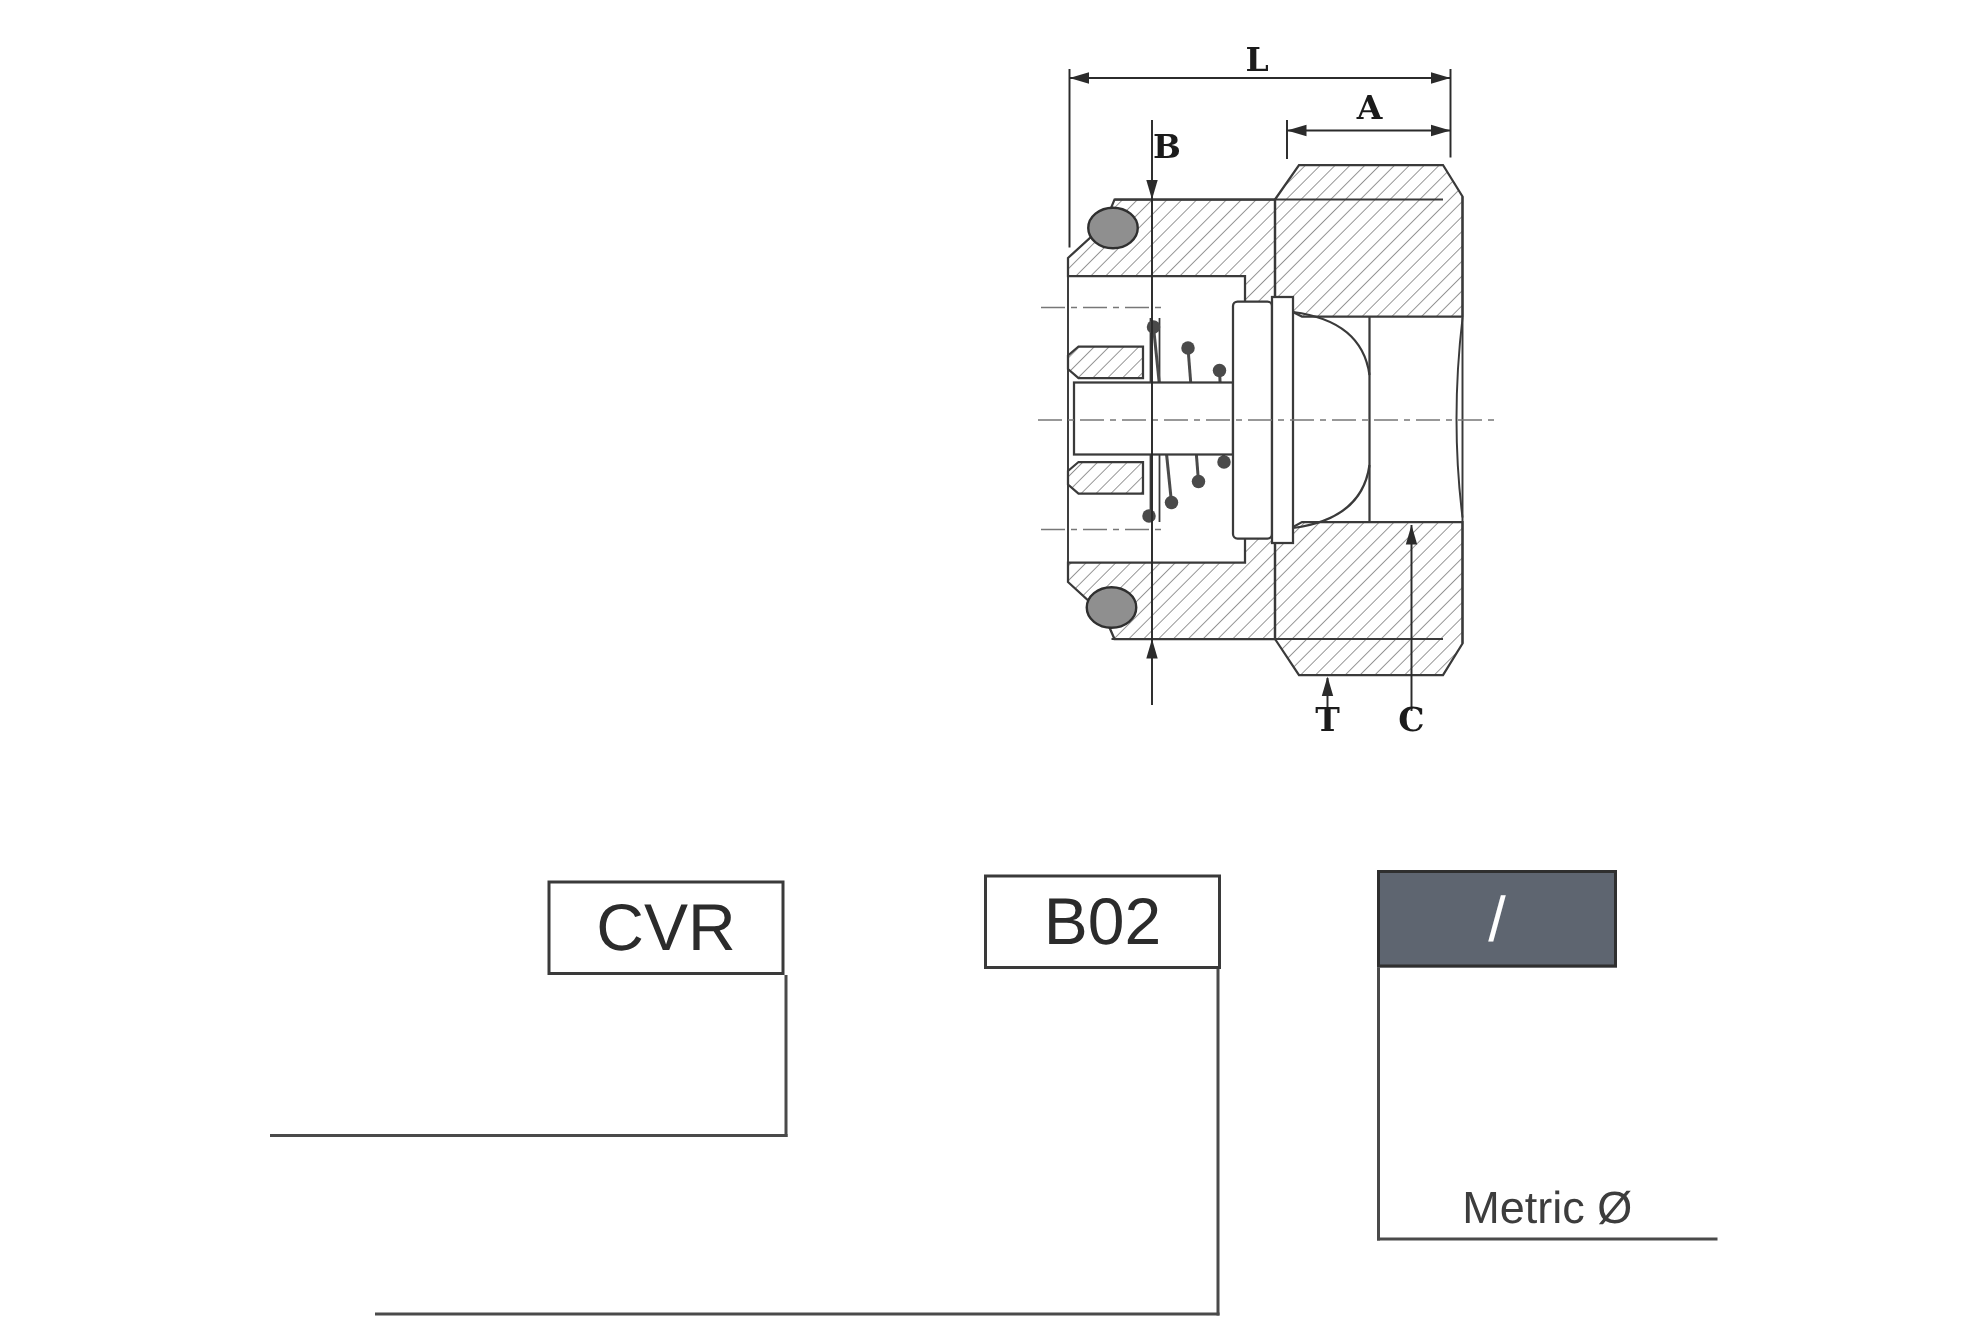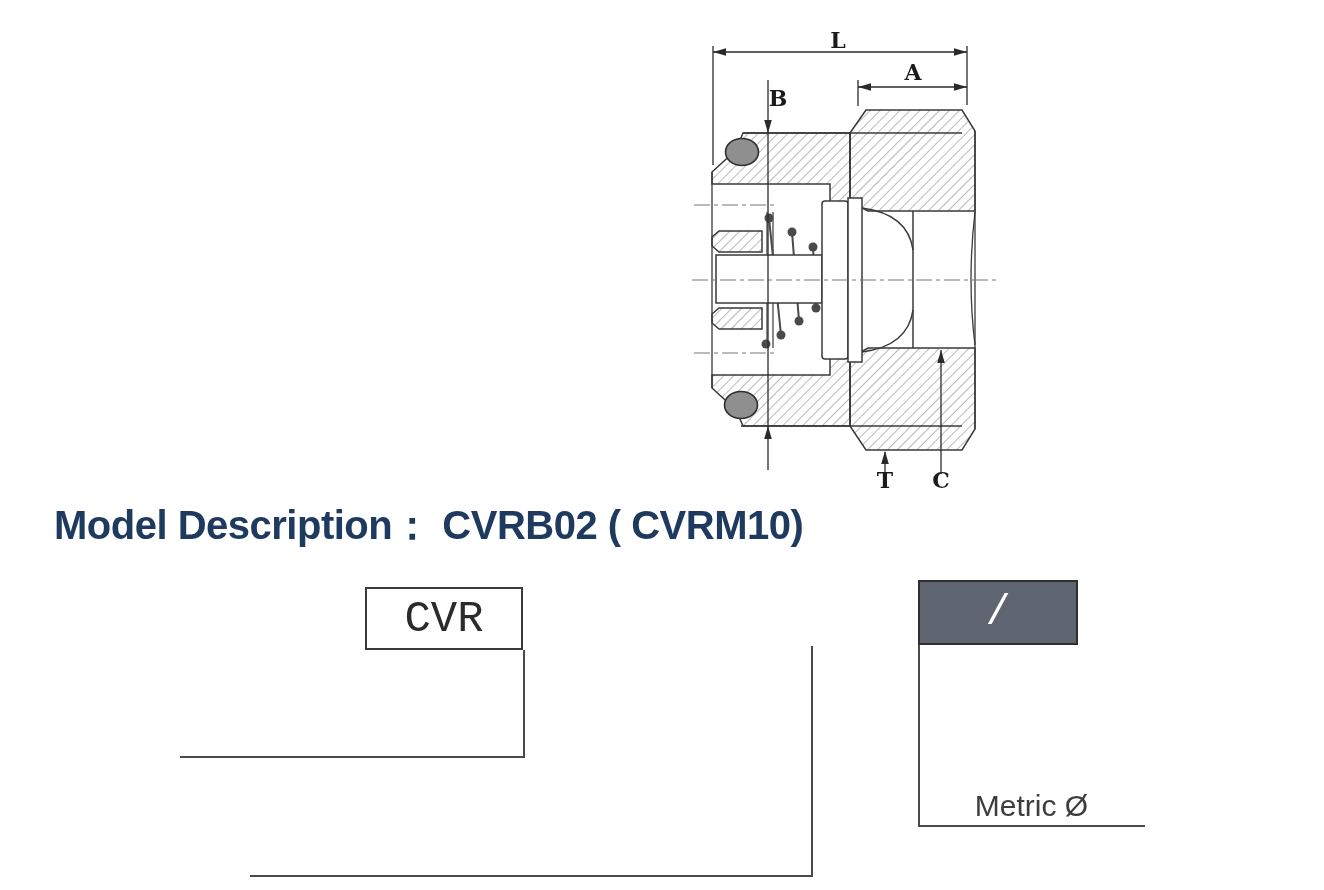--- a/index.html
+++ b/index.html
@@ -12,21 +12,21 @@
   .drawing-svg{left:690px;top:25px;width:310px;height:470px;}
   .dim-label{font-family:"DejaVu Serif", serif;font-weight:bold;font-size:22px;
              color:#1b1b1b;width:24px;text-align:center;line-height:24px;}
 
   
   .heading{left:54px;top:498px;font-size:40px;font-weight:600;letter-spacing:-0.5px;
            color:#1e3a5e;white-space:nowrap;}
 
   .code-box{border:2px solid #3a3a3a;background:#fff;display:flex;
             align-items:center;justify-content:center;box-sizing:border-box;
-            font-size:44px;font-weight:400;color:#2b2b2b;font-family:Liberation Mono, monospace;}
+            font-size:44px;font-weight:400;color:#2b2b2b;}
   .box-cvr{left:365px;top:587px;width:158px;height:63px;}
   .box-b02{left:656px;top:583px;width:158px;height:63px;}
   .box-orifice{left:918px;top:580px;width:160px;height:65px;border:2px solid #2f2f2f;
                background:#5e6570;color:#fff;font-size:42px;font-weight:300;}
 
   .connector{box-sizing:border-box;}
   .connector-cvr{left:180px;top:650px;width:345px;height:108px;
                  border-right:2px solid #4a4a4a;border-bottom:2px solid #4a4a4a;}
   .connector-b02{left:250px;top:646px;width:563px;height:231px;
                  border-right:2px solid #4a4a4a;border-bottom:2px solid #4a4a4a;}
@@ -129,28 +129,30 @@
       <polygon points="941,350 937.2,363 944.8,363"></polygon>
     </g>
   </svg>
 
   <div class="abs dim-label" style="left:826px;top:28px;">L</div>
   <div class="abs dim-label" style="left:901px;top:60px;">A</div>
   <div class="abs dim-label" style="left:766px;top:86px;">B</div>
   <div class="abs dim-label" style="left:873px;top:468px;">T</div>
   <div class="abs dim-label" style="left:929px;top:468px;">C</div>
 
-  <div class="abs heading" style="color: rgb(30, 58, 94);">Model Description： CVRB02 ( CVRM10)</div>
 
   <div class="abs connector connector-cvr"></div>
   <div class="abs connector connector-b02"></div>
   <div class="abs connector connector-orifice"></div>
 
   <div class="abs code-box box-cvr">
     <span>CVR</span>
+  </div>
+  <div class="abs code-box box-b02">
+    <span>B02</span>
   </div>
   <div class="abs code-box box-orifice" style="background: rgb(94, 101, 112); color: rgb(255, 255, 255);">
     <span>/</span>
   </div>
 
 
 
   <div class="abs note note-orifice">Metric Ø</div>
 
 </div>

